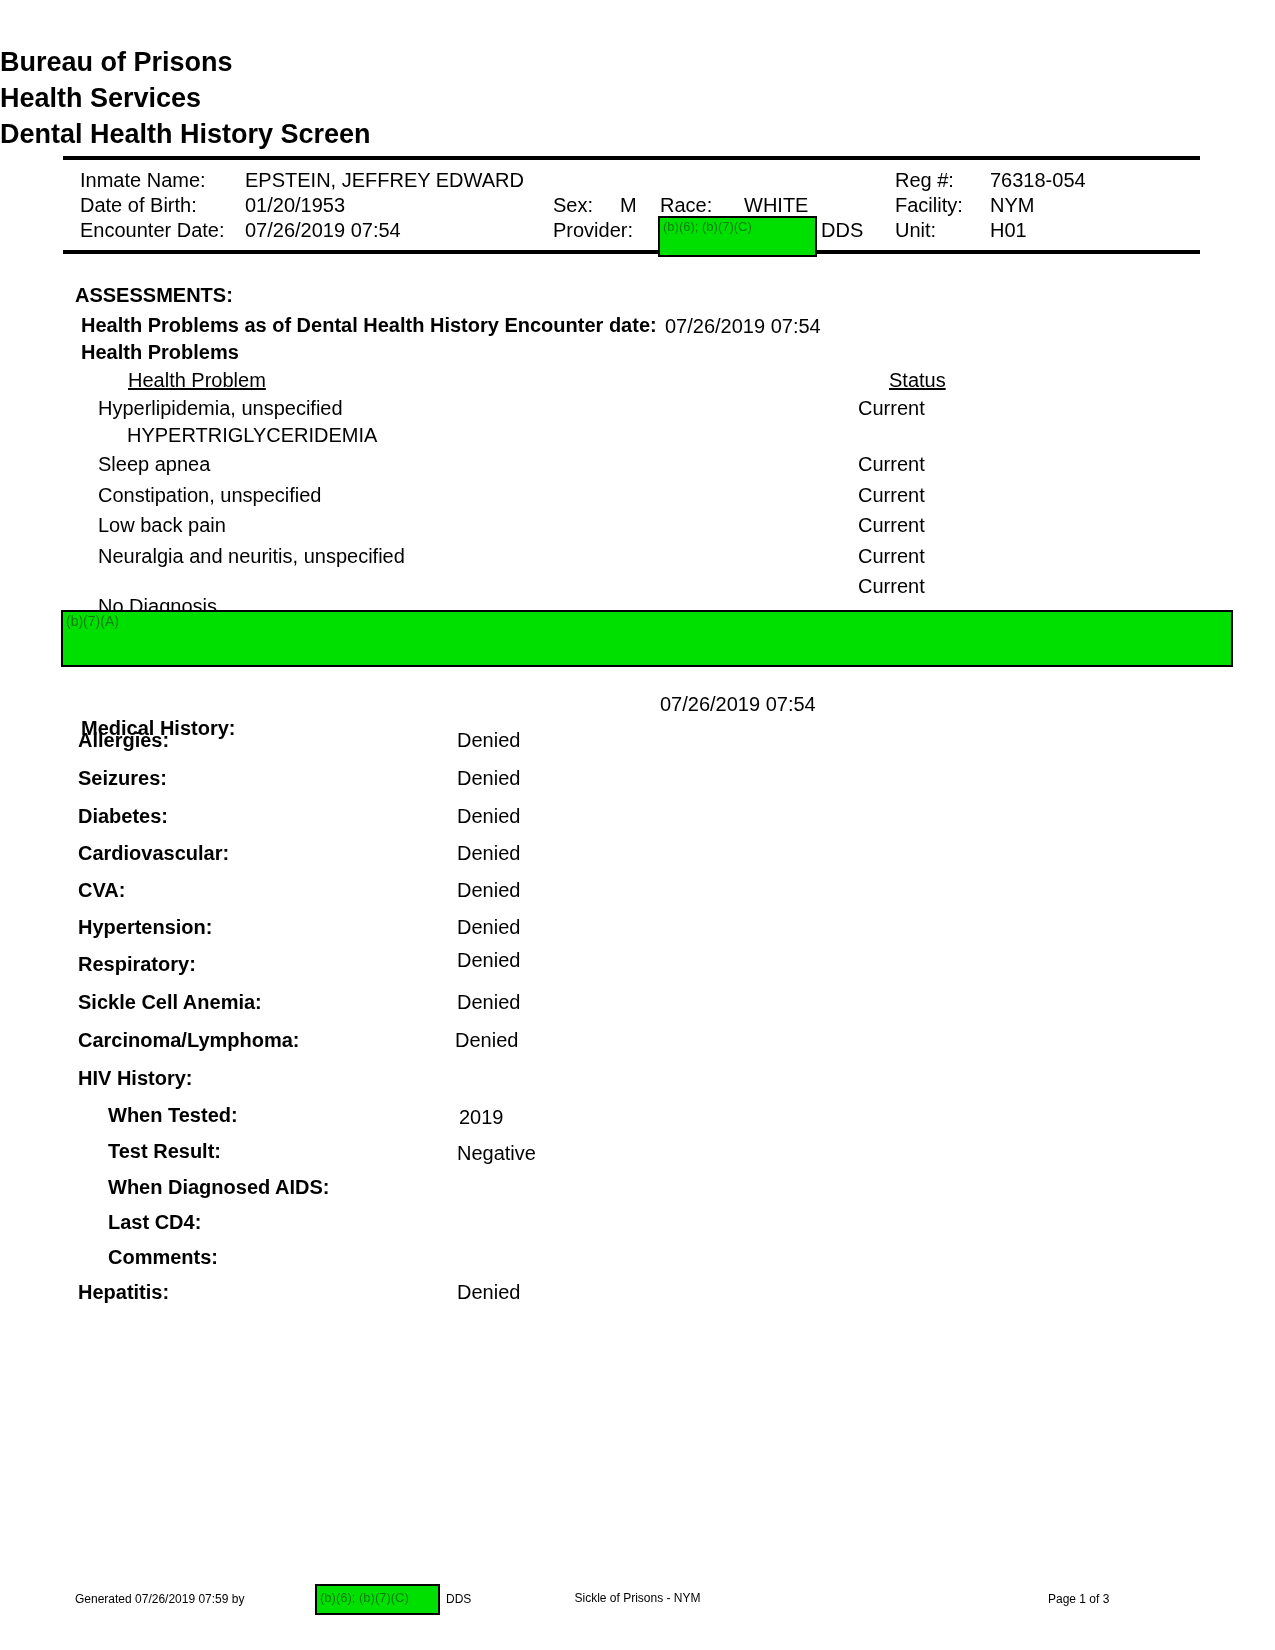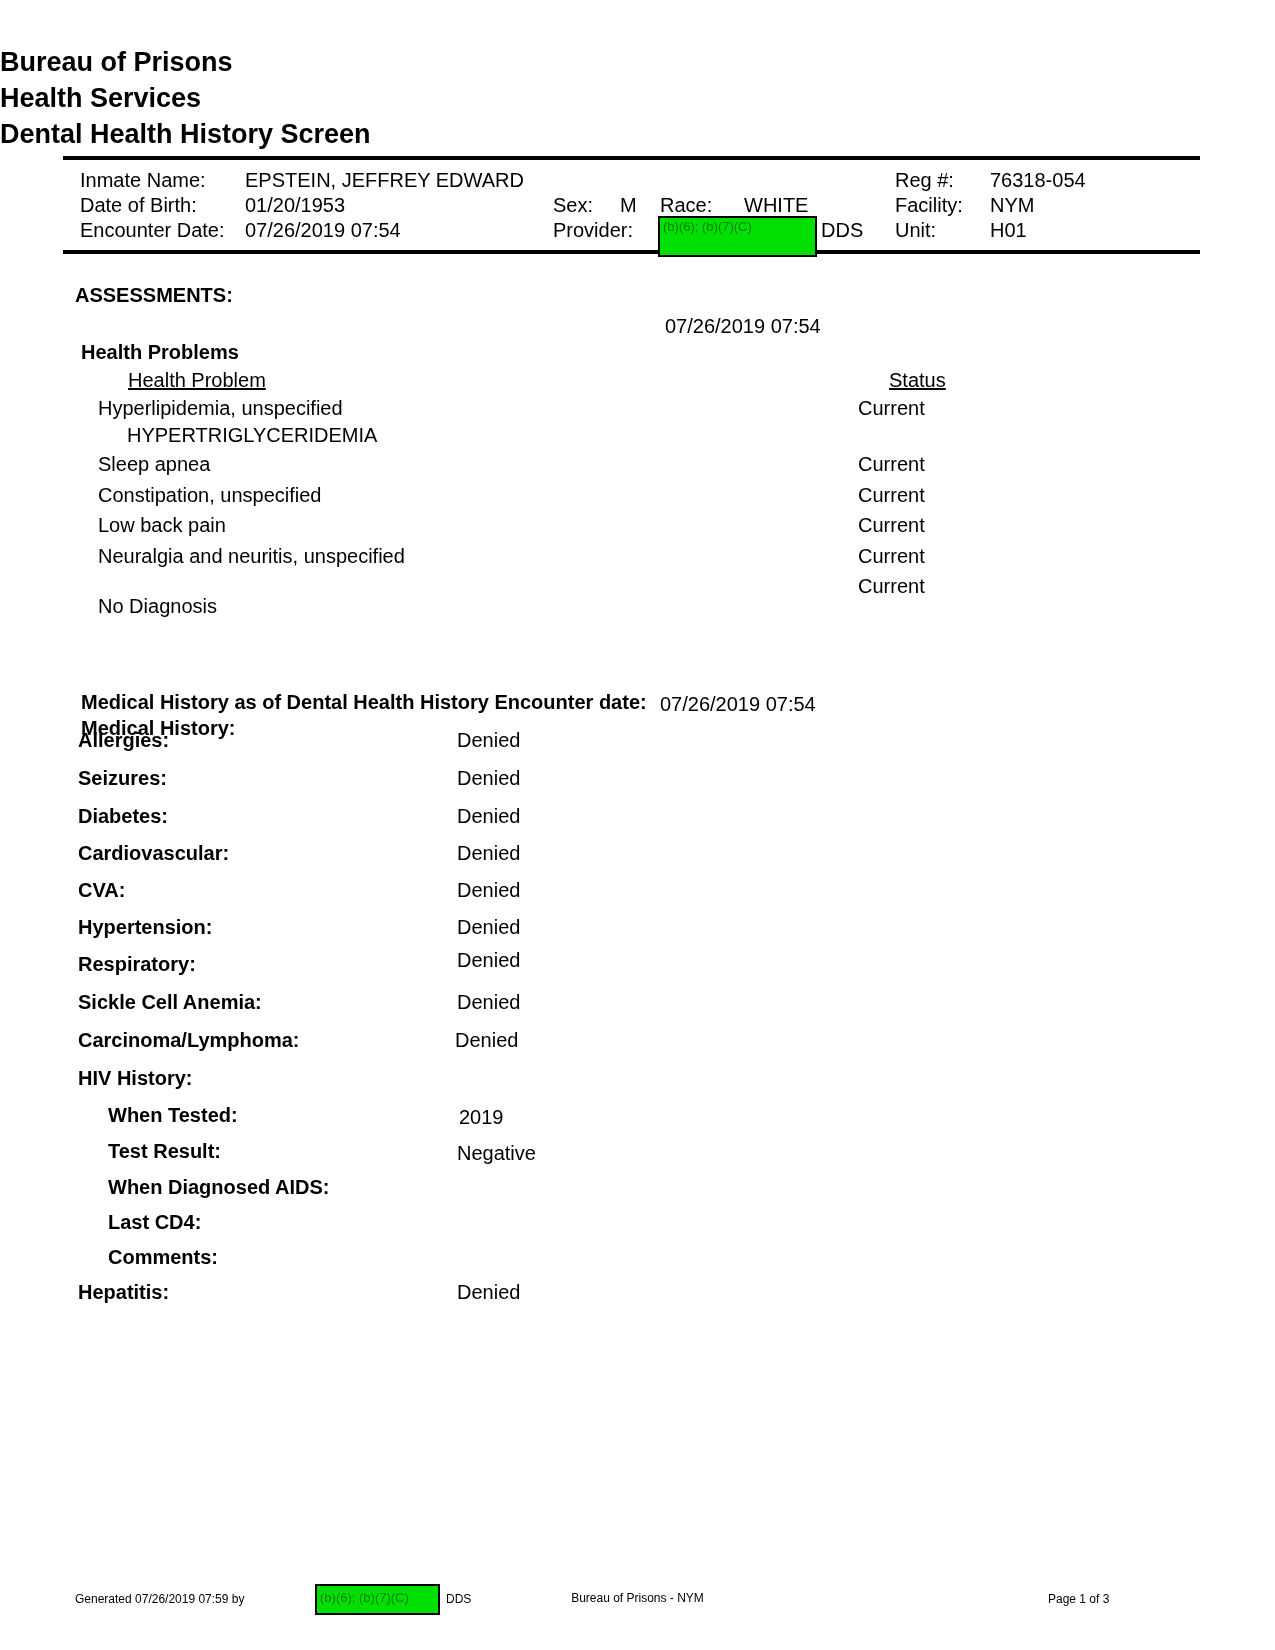--- a/index.html
+++ b/index.html
@@ -67,20 +67,21 @@
   <div class="abs t" style="left:245px;top:218px">07/26/2019 07:54</div>
   <div class="abs t" style="left:553px;top:218px">Provider:</div>
   <div class="redaction" style="left:658px;top:216px;width:159px;height:41px;z-index:3">
     <span class="rlabel">(b)(6); (b)(7)(C)</span>
   </div>
   <div class="abs t" style="left:821px;top:218px">DDS</div>
   <div class="abs t" style="left:895px;top:218px">Unit:</div>
   <div class="abs t" style="left:990px;top:218px">H01</div>
 
   <div class="abs t b" style="left:75px;top:283px">ASSESSMENTS:</div>
+  <div class="abs t b" style="left:81px;top:313px">Health Problems as of Dental Health History Encounter date:</div>
   <div class="abs t" style="left:665px;top:314px">07/26/2019 07:54</div>
   <div class="abs t b" style="left:81px;top:340px">Health Problems</div>
 
   <div class="abs t u" style="left:97px;top:368px">Health Problem</div>
   <div class="abs t u" style="left:858px;top:368px">Status</div>
 
   <div class="abs t" style="left:98px;top:396px">Hyperlipidemia, unspecified</div>
   <div class="abs t" style="left:858px;top:396px">Current</div>
   <div class="abs t" style="left:127px;top:423px">HYPERTRIGLYCERIDEMIA</div>
 
@@ -92,22 +93,24 @@
 
   <div class="abs t" style="left:98px;top:513px">Low back pain</div>
   <div class="abs t" style="left:858px;top:513px">Current</div>
 
   <div class="abs t" style="left:98px;top:544px">Neuralgia and neuritis, unspecified</div>
   <div class="abs t" style="left:858px;top:544px">Current</div>
 
   <div class="abs t" style="left:98px;top:594px">No Diagnosis</div>
   <div class="abs t" style="left:858px;top:574px">Current</div>
 
+  <div class="redaction" style="left:61px;top:610px;width:1172px;height:57px">
+    <span class="rlabel" style="font-size:14px">(b)(7)(A)</span>
+  </div>
 
-  <div class="abs t b" style="left:81px;top:690px">Medical History as of Dental Health History Encounter date:</div>
   <div class="abs t" style="left:660px;top:692px">07/26/2019 07:54</div>
   <div class="abs t b" style="left:81px;top:716px">Medical History:</div>
 
   <div class="abs t b" style="left:78px;top:728px">Allergies:</div>
   <div class="abs t" style="left:457px;top:728px">Denied</div>
 
   <div class="abs t b" style="left:78px;top:766px">Seizures:</div>
   <div class="abs t" style="left:457px;top:766px">Denied</div>
 
   <div class="abs t b" style="left:78px;top:804px">Diabetes:</div>
@@ -146,16 +149,16 @@
   <div class="abs t b" style="left:108px;top:1245px">Comments:</div>
 
   <div class="abs t b" style="left:78px;top:1280px">Hepatitis:</div>
   <div class="abs t" style="left:457px;top:1280px">Denied</div>
 
   <div class="abs small" style="left:75px;top:1589px">Generated 07/26/2019 07:59 by</div>
   <div class="redaction" style="left:315px;top:1584px;width:125px;height:31px">
     <span class="rlabel" style="top:4px">(b)(6); (b)(7)(C)</span>
   </div>
   <div class="abs small" style="left:446px;top:1589px">DDS</div>
-  <div class="footer-center small">Bureau of Prisons - NYM</div>
+  <div class="footer-center small">Sickle of Prisons - NYM</div>
   <div class="abs small" style="left:1048px;top:1589px">Page 1 of  3</div>
 
 </div>
 
 </body></html>

